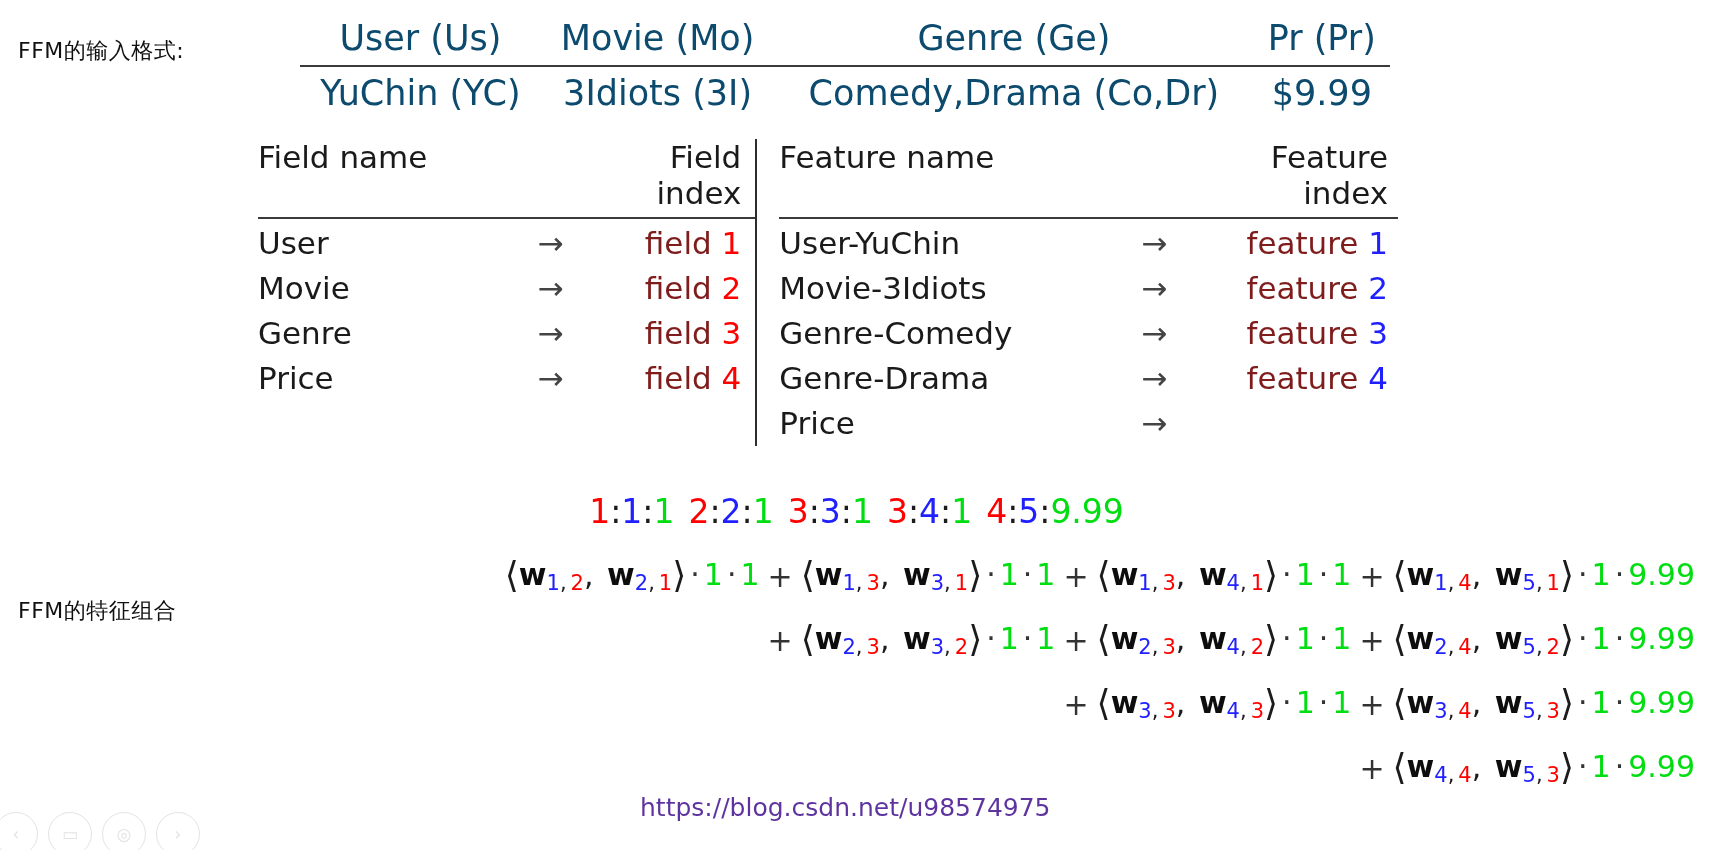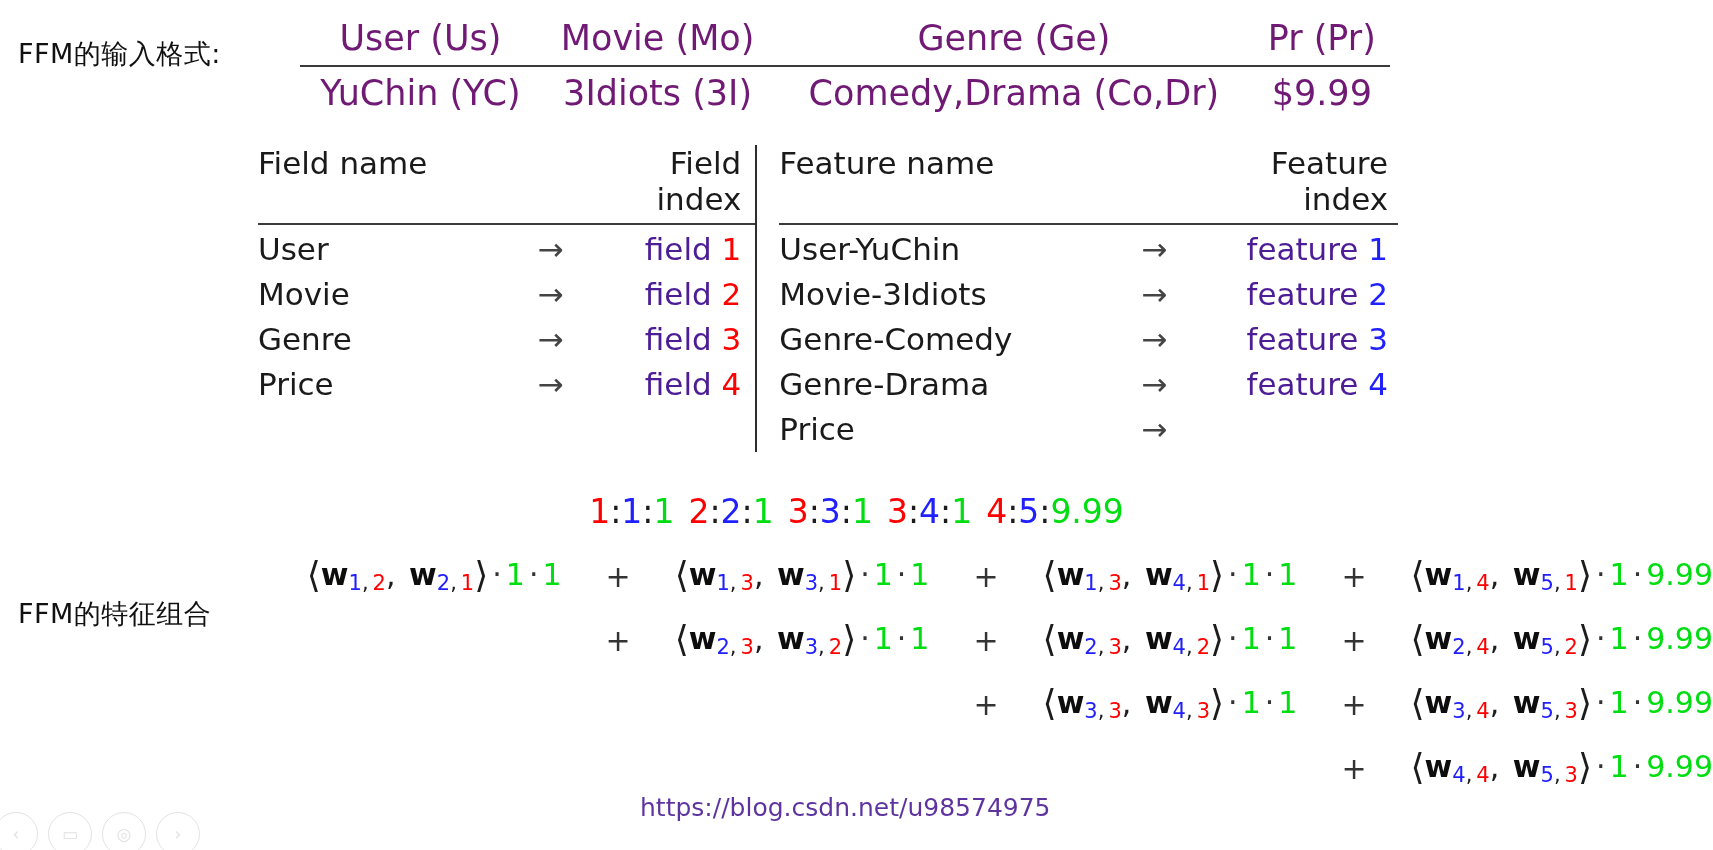--- a/index.html
+++ b/index.html
@@ -14,57 +14,57 @@
     overflow: hidden;
     font-family: "DejaVu Sans", "Liberation Sans", sans-serif;
     color: #1a1a1a;
   }
 
   .abs { position: absolute; }
 
   
   .side-label {
     font-family: "DejaVu Sans", "Liberation Sans", sans-serif;
-    font-size: 27px;
+    font-size: 22px;
     color: #111111;
     white-space: nowrap;
     letter-spacing: 0.5px;
   }
 
   
   #input-format-table {
     left: 300px;
     top: 18px;
     width: 1090px;
   }
   #input-format-table table {
     border-collapse: collapse;
     width: 100%;
     font-size: 35px;
     font-weight: 400;
-    color: #701a75;
+    color: #0c4a6e;
   }
   #input-format-table th,
   #input-format-table td {
     padding: 0 6px 4px 6px;
     text-align: center;
     white-space: nowrap;
     font-weight: 400;
     line-height: 1.18;
   }
   #input-format-table thead th { padding-bottom: 6px; }
   #input-format-table tbody td { padding-top: 6px; }
   #input-format-table .rule {
     border-top: 2px solid #3a3a3a;
   }
 
   
   #mapping-tables {
     left: 258px;
-    top: 145px;
+    top: 139px;
     width: 1140px;
     display: flex;
     flex-direction: row;
   }
   .map-half {
     display: flex;
     flex-direction: column;
   }
   .map-half.left  { width: 508px; }
   .map-half.right { width: 632px; padding-left: 22px; border-left: 2px solid #2d2d2d; }
@@ -100,21 +100,21 @@
   .head-name  { text-align: left; }
   .head-index { text-align: right; }
   .map-half.left  .head-name  { width: 340px; }
   .map-half.left  .head-index { flex: 1 1 auto; padding-right: 14px; }
   .map-half.right .head-name  { width: 430px; }
   .map-half.right .head-index { flex: 1 1 auto; padding-right: 10px; }
 
   .red   { color: #ff0000; }
   .blue  { color: #2020ff; }
   .green { color: #00dd11; }
-  .black { color: #4c1d95; }
+  .black { color: #7f1d1d; }
 
   
   #libffm-line {
     left: 0;
     top: 492px;
     width: 1713px;
     text-align: center;
     font-size: 33px;
     white-space: nowrap;
   }
@@ -124,26 +124,26 @@
   
   #formula-block {
     left: 0;
     top: 545px;
     width: 1713px;
   }
   .formula-line {
     font-size: 30px;
     white-space: nowrap;
     text-align: right;
+    padding-right: 18px;
     line-height: 1.0;
     height: 64px;
     display: flex;
     align-items: center;
     justify-content: flex-end;
-    gap: 36px;
   }
   .fw { font-weight: bold; color: #0d0d0d; font-size: 30px; }
   .sub { font-size: 21px; vertical-align: -0.22em; }
   .ang { color: #1b1b1b; font-size: 36px; line-height: 0; position: relative; top: 2px; }
   .dot { color: #333; padding: 0 4px; }
   .plus { color: #333; padding: 0 8px; font-size: 30px; }
   .comma { color: #1b1b1b; padding-right: 4px; }
 
   
   #watermark {

